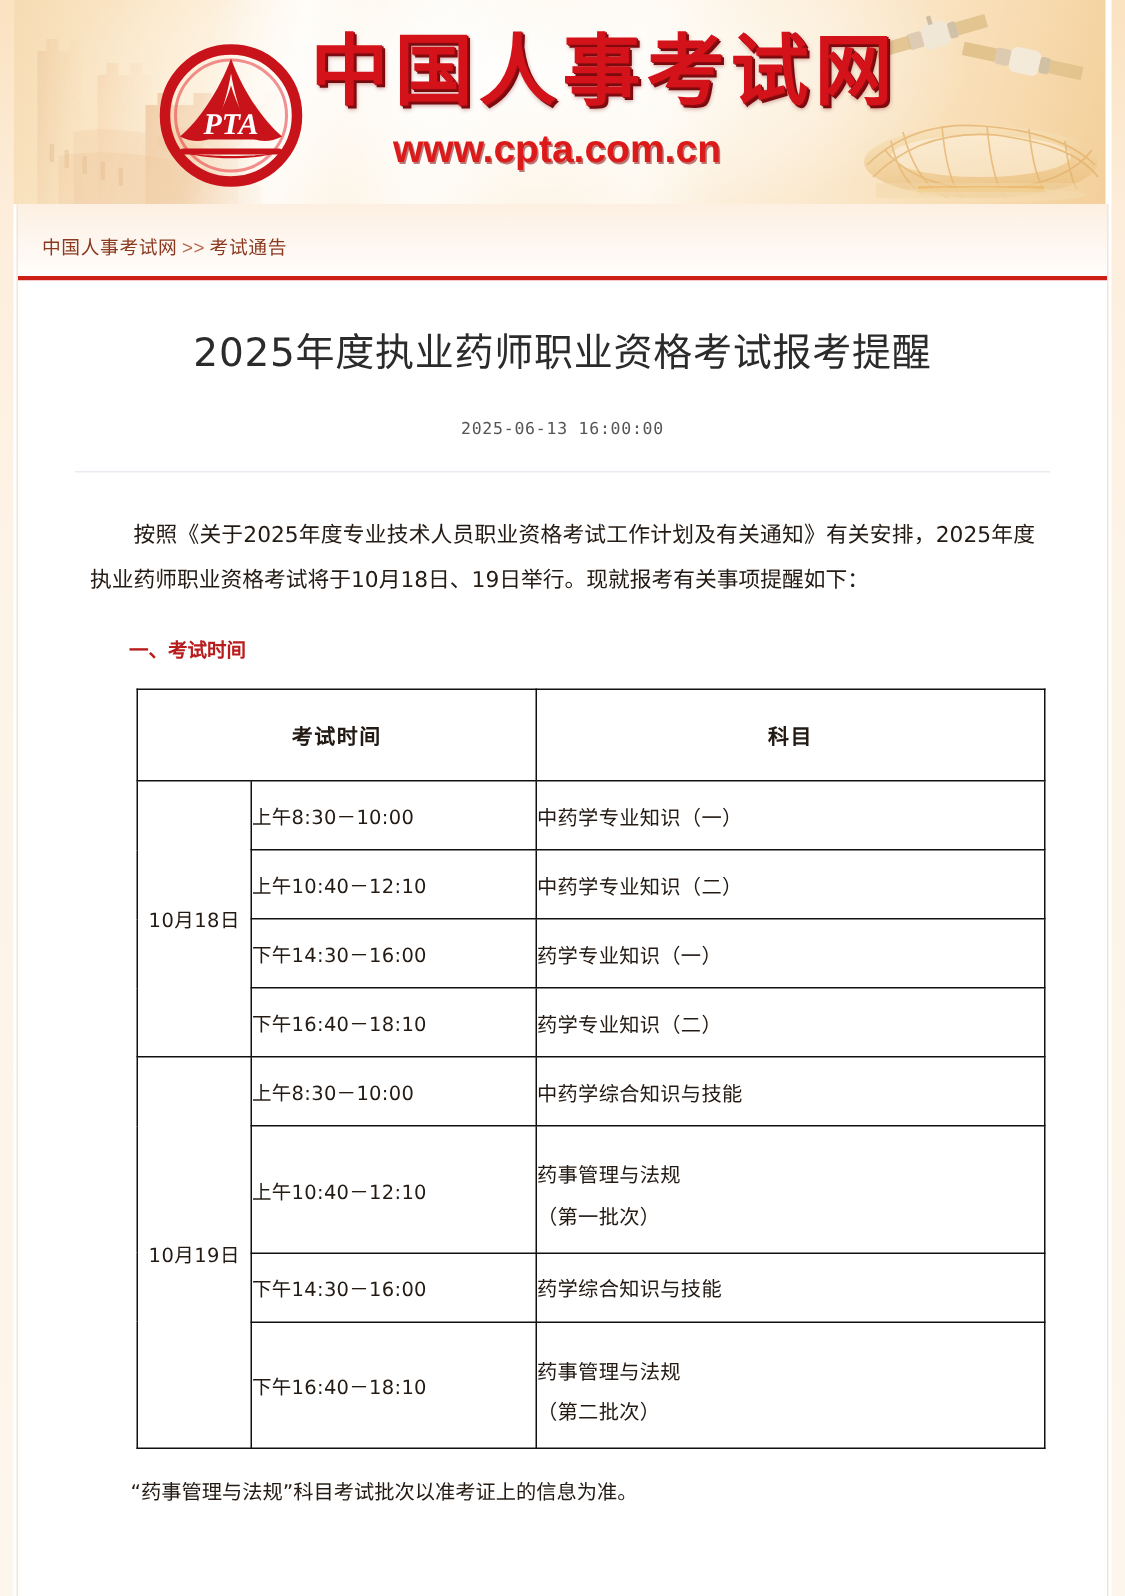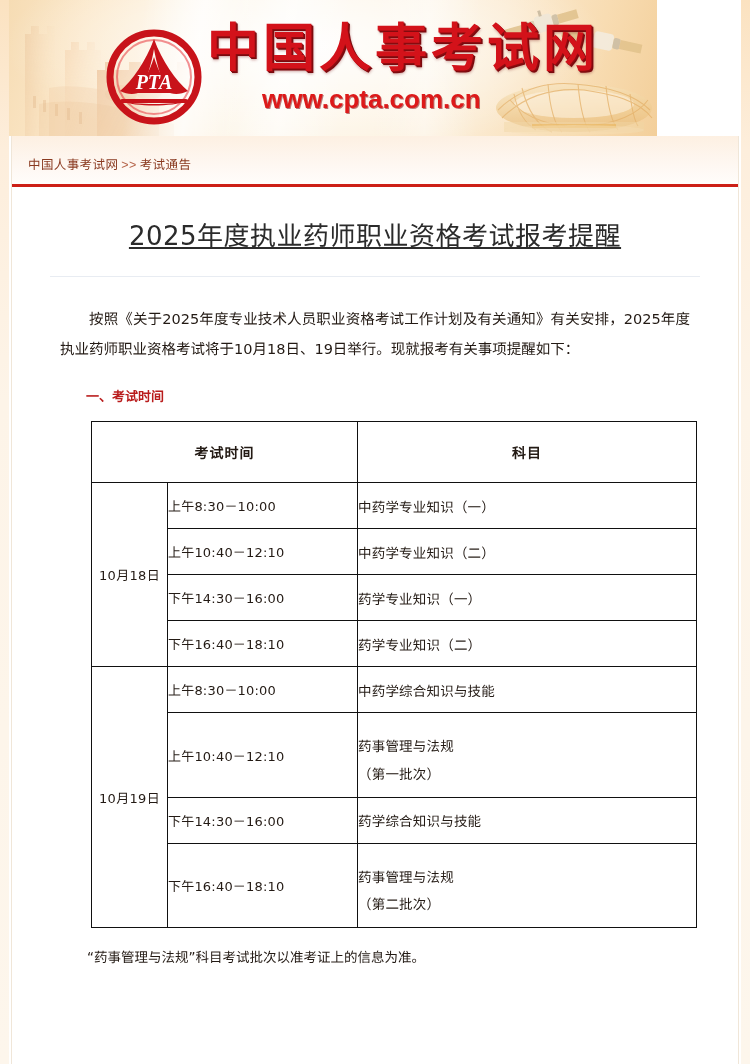--- a/index.html
+++ b/index.html
@@ -41,21 +41,21 @@
     height: 928px;
     background: #f0e6d8;
   }
   .frame-line.left  { left: 11px; }
   .frame-line.right { left: 738px; }
 
   
   .banner {
     position: absolute;
     left: 9px; top: 0;
-    width: 648px;
+    width: 728px;
     height: 136px;
     overflow: hidden;
     background:
       radial-gradient(ellipse 420px 150px at 46% 34%, rgba(255,255,255,0.92) 0%, rgba(255,255,255,0.35) 46%, rgba(255,255,255,0) 72%),
       linear-gradient(105deg,
         #f6dcb4 0%,
         #fbe7c8 12%,
         #fdf1dd 27%,
         #fdf6e9 42%,
         #fdf3e2 58%,
@@ -166,21 +166,20 @@
   .article-title {
     margin: 0;
     padding: 32px 60px 0 60px;
     font-size: 26px;
     font-weight: normal;
     color: #2b2b2b;
     text-align: center;
     letter-spacing: 0.5px;
     line-height: 1.35;
     font-family: "DejaVu Sans", "Liberation Sans", sans-serif;
-    text-decoration: underline;
   }
   .article-date {
     margin: 0;
     padding: 25px 0 0 0;
     text-align: center;
     font-family: "DejaVu Sans Mono", "Liberation Mono", monospace;
     font-size: 11px;
     color: #555555;
     letter-spacing: 0.5px;
   }
@@ -378,20 +377,21 @@
   </div>
 
   <div class="breadcrumb-bar">
     <div class="breadcrumb"><a href="#">中国人事考试网</a><span class="bc-sep">&gt;&gt;</span><span>考试通告</span></div>
   </div>
   <div class="red-rule"></div>
 
   <div class="article">
 
     <h1 class="article-title">2025年度执业药师职业资格考试报考提醒</h1>
+    <div class="article-date">2025-06-13 16:00:00</div>
     <div class="title-divider"></div>
 
     <div class="article-body">
 
       <p class="para">按照《关于2025年度专业技术人员职业资格考试工作计划及有关通知》有关安排，2025年度执业药师职业资格考试将于10月18日、19日举行。现就报考有关事项提醒如下：</p>
 
       <h2 class="section-heading">一、考试时间</h2>
 
       <table class="exam-table">
         <colgroup>

